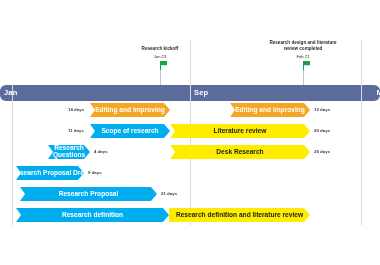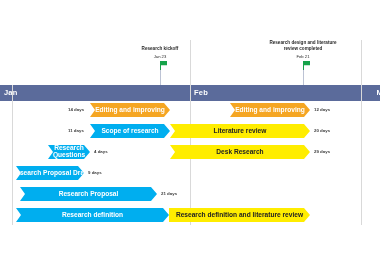--- a/index.html
+++ b/index.html
@@ -36,20 +36,21 @@
   }
 
   
   #month-band {
     position: absolute;
     left: 0;
     top: 85px;
     width: 380px;
     height: 16px;
     background: #5b6b9b;
+    border-radius: 6px;
   }
   .month-label {
     position: absolute;
     top: 3px;
     font-size: 7.5px;
     font-weight: bold;
     color: #ffffff;
     letter-spacing: 0.2px;
   }
 
@@ -173,21 +174,21 @@
         <div class="milestone-text" style="left: -52px; top: 0px; width: 104px;">review completed</div>
         <div class="milestone-date" style="left: -20px; top: 8px; width: 40px;">Feb 21</div>
         <div class="milestone-stem" style="left: 0px; top: 15px; height: 24px;"></div>
         <div class="milestone-pole" style="left: 0px; top: 15px;"></div>
         <div class="milestone-flag" style="left: 1px; top: 15px;"></div>
       </div>
     </div>
 
   <div id="month-band">
       <div class="month-label" style="left: 4px;">Jan</div>
-      <div class="month-label" style="left: 194px;">Feb</div>
+      <div class="month-label" style="left: 194px;">Sep</div>
       <div class="month-label" style="left: 376.4px;">Mar</div>
     </div>
 
   <div id="plot">
     <div id="gridlines">
         <div class="gridline" style="left: 0px;"></div>
         <div class="gridline tall" style="left: 178px;"></div>
         <div class="gridline tall" style="left: 348.88px;"></div>
       </div>
     <div id="rows">

